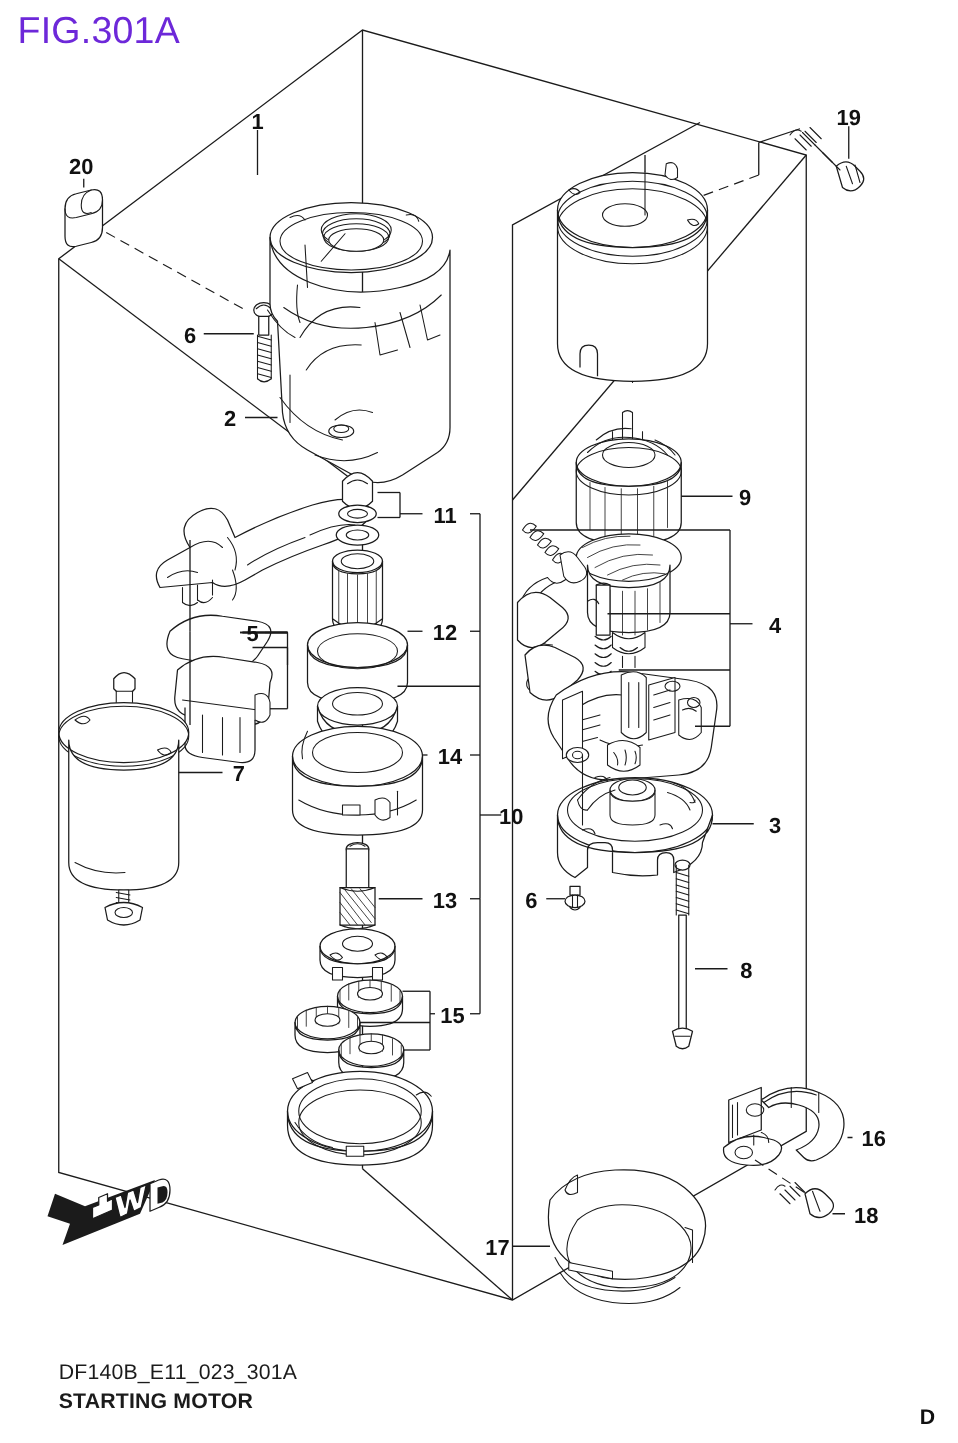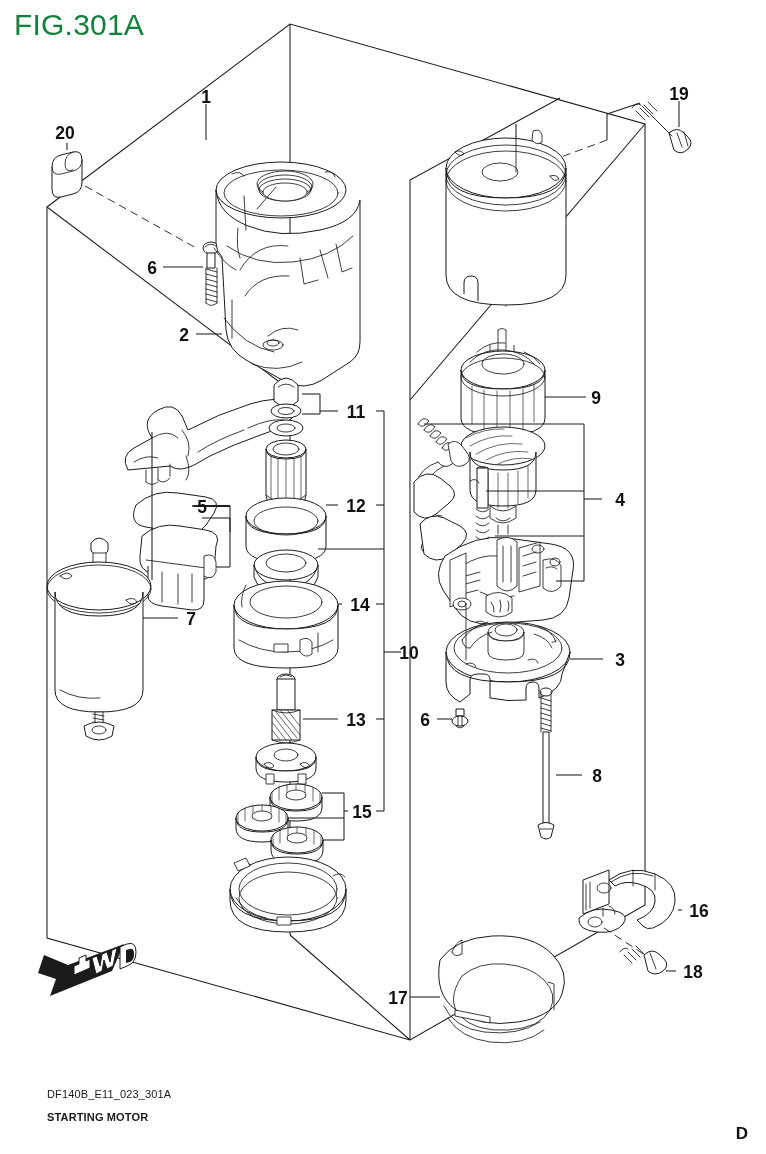--- a/index.html
+++ b/index.html
@@ -4,24 +4,24 @@
 <title>FIG.301A STARTING MOTOR</title>
 <style>
   html,body{margin:0;padding:0;background:#ffffff;}
   body{
     width:766px;height:1154px;position:relative;overflow:hidden;
     font-family:"Liberation Sans", sans-serif;color:#111;
   }
   #stage{position:absolute;inset:0;width:766px;height:1154px;}
   #fig-title{
     position:absolute;left:14px;top:8px;
-    font-size:30px;font-weight:400;letter-spacing:.2px;color:#15803d;
+    font-size:30px;font-weight:400;letter-spacing:.2px;color:#6d28d9;
   }
   .footer-line{
-    position:absolute;left:47px;font-size:11px;color:#1b1b1b;letter-spacing:.15px;
+    position:absolute;left:47px;font-size:17px;color:#1b1b1b;letter-spacing:.15px;
   }
   #footer-code{top:1088px;}
   #footer-name{top:1111px;font-weight:bold;}
   #page-letter{
     position:absolute;right:18px;top:1124px;font-size:17px;font-weight:700;color:#111;
   }
   svg#art{position:absolute;left:0;top:0;width:766px;height:1154px;}
   .ln-thin{fill:none;stroke:#1b1b1b;stroke-width:.85;stroke-linecap:round;stroke-linejoin:round;}
   .ln-hair{fill:none;stroke:#2a2a2a;stroke-width:.7;stroke-linecap:round;}
   .frame{fill:none;stroke:#1b1b1b;stroke-width:1.05;stroke-linejoin:miter;}

